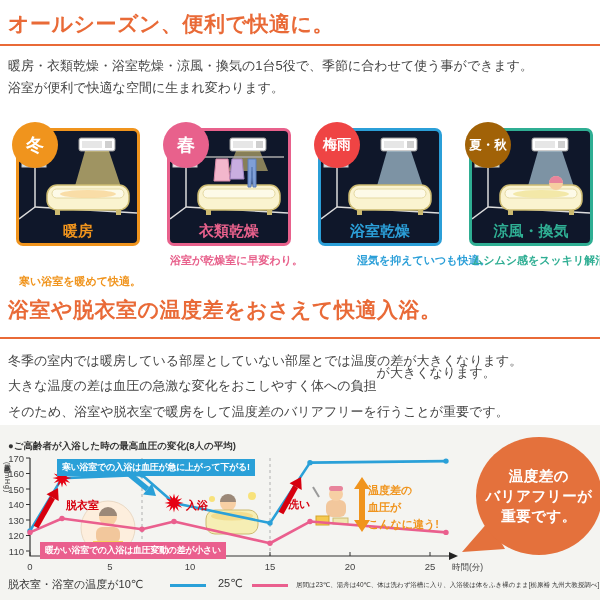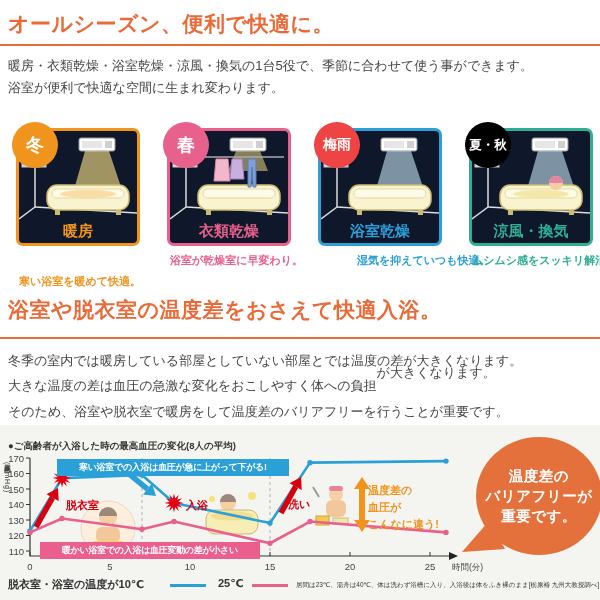--- a/index.html
+++ b/index.html
@@ -21,30 +21,30 @@
   .card-label{position:absolute;bottom:2px;left:0;width:100%;text-align:center;
     font-size:15px;font-weight:bold;white-space:nowrap;}
   .badge{position:absolute;top:0;left:-4px;width:46px;height:46px;border-radius:50%;
     display:flex;align-items:center;justify-content:center;color:#fff;font-weight:bold;z-index:2;}
   .card-caption{position:absolute;top:131px;left:3px;font-size:11px;font-weight:bold;white-space:nowrap;}
   
   .chart-bg{left:0;top:425px;width:600px;height:175px;background:#f4f4f1;}
   .chart-title{left:8px;top:440px;font-size:9.5px;font-weight:bold;color:#333;white-space:nowrap;}
   .ylabel{left:2px;top:458px;height:96px;writing-mode:vertical-rl;font-size:7px;color:#333;letter-spacing:1px;}
   #chart-svg{position:absolute;left:0;top:425px;width:600px;height:175px;z-index:1;}
-  .callout{position:absolute;color:#fff;font-size:9px;font-weight:bold;padding:2px 22px;
+  .callout{position:absolute;color:#fff;font-size:9px;font-weight:bold;padding:2px 5px;
     white-space:nowrap;letter-spacing:-.3px;z-index:2;}
   .callout-cold{left:57px;top:459px;background:#2aa0d8;}
   .callout-warm{left:40px;top:542px;background:#ea5f8e;}
   .phase-label{position:absolute;color:#d7000f;font-size:11px;font-weight:bold;white-space:nowrap;z-index:2;}
   .diff-note{left:368px;top:482px;color:#f0941d;font-size:11px;font-weight:bold;line-height:17px;z-index:2;white-space:nowrap;}
   .balloon{left:476px;top:437px;width:126px;height:118px;border-radius:50%;background:#e4713c;z-index:3;
     display:flex;flex-direction:column;justify-content:center;text-align:center;color:#fff;
     font-size:14.5px;font-weight:bold;line-height:20px;letter-spacing:.5px;}
-  .legend-text{position:absolute;top:577px;font-size:11px;color:#333;white-space:nowrap;z-index:2;font-weight:bold;}
+  .legend-text{position:absolute;top:577px;font-size:11px;color:#333;white-space:nowrap;z-index:2;}
   .legend-seg{position:absolute;top:584px;width:36px;height:3px;z-index:2;}
   .xaxis-note{left:296px;top:581px;font-size:6.5px;color:#333;white-space:nowrap;z-index:2;}
 </style>
 </head>
 <body>
 
 <div class="abs main-heading" style="top:10px">オールシーズン、便利で快適に。</div>
 <div class="abs heading-rule" style="top:44px"></div>
 <div class="abs body-text" style="top:57px">暖房・衣類乾燥・浴室乾燥・涼風・換気の1台5役で、季節に合わせて使う事ができます。</div>
 <div class="abs body-text" style="top:79px">浴室が便利で快適な空間に生まれ変わります。</div>
@@ -139,21 +139,21 @@
           <rect x="28" y="52" width="82" height="25" rx="10" fill="#faf3cf" stroke="#ccba70" stroke-width="1.5"></rect>
           <rect x="33" y="56" width="72" height="9" rx="4.5" fill="#fdfae8" stroke="#e4d9a2"></rect>
           <rect x="36" y="77" width="5" height="5" fill="#ccba70"></rect>
           <rect x="97" y="77" width="5" height="5" fill="#ccba70"></rect>
           <ellipse cx="69" cy="61" rx="28" ry="4" fill="#f3e8a8"></ellipse>
           <circle cx="84" cy="50" r="7" fill="#f6cda0"></circle>
           <path d="M77,50 a7,7 0 0 1 14,0 z" fill="#e8849c"></path>
         </svg>
       <div class="card-label" style="color: rgb(47, 174, 147);">涼風・換気</div>
     </div>
-    <div class="badge" style="background: #000000; font-size: 12.5px;">夏・秋</div>
+    <div class="badge" style="background: #a16207; font-size: 12.5px;">夏・秋</div>
     <div class="card-caption" style="color: rgb(47, 174, 147);">ムシムシ感をスッキリ解消。</div>
   </div>
 </div>
 
 <div class="abs main-heading" style="top:296px">浴室や脱衣室の温度差をおさえて快適入浴。</div>
 <div class="abs heading-rule" style="top:337px"></div>
 <div class="abs body-text" style="top:352px">冬季の室内では暖房している部屋としていない部屋とでは温度の差が大きくなります。</div>
 <div class="abs body-text" style="top:377px"><span>大きな温度の差は血圧の急激な変化をおこしやすく体への負担</span><span class="raised">が大きくなります。</span></div>
 <div class="abs body-text" style="top:403px">そのため、浴室や脱衣室で暖房をして温度差のバリアフリーを行うことが重要です。</div>
 

